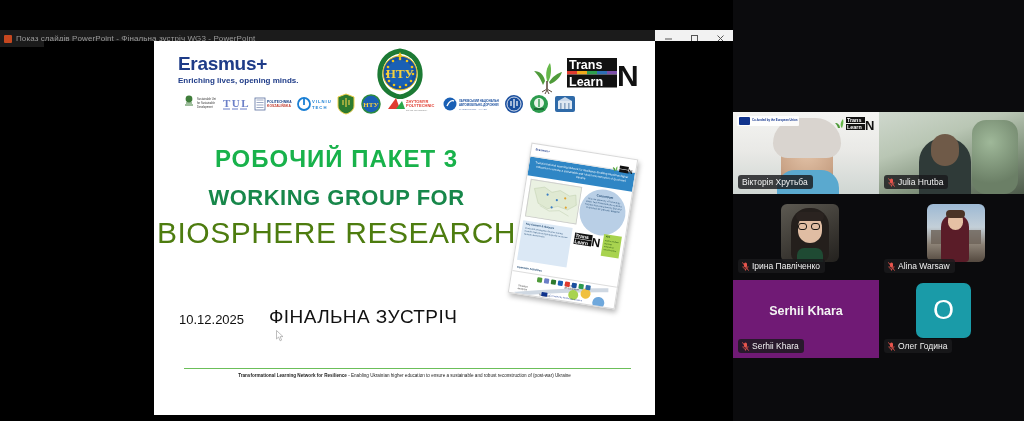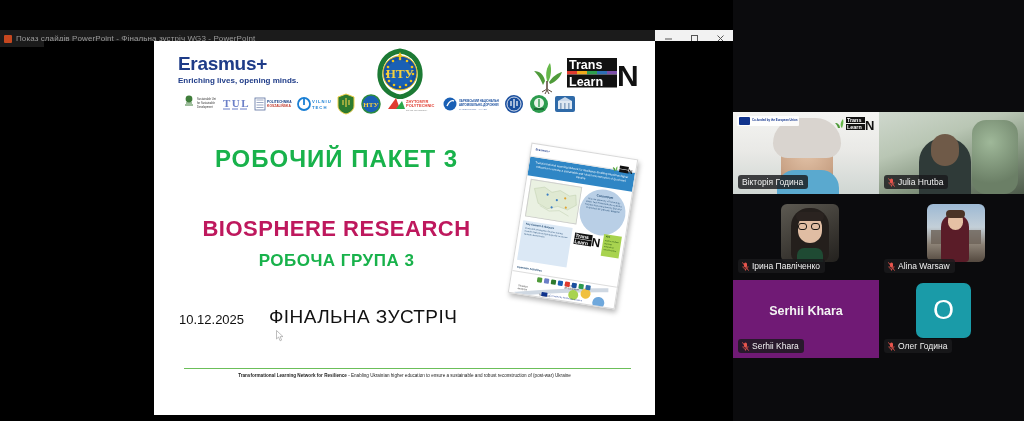--- a/index.html
+++ b/index.html
@@ -52,21 +52,21 @@
   .partners { position: absolute; left: 26px; top: 50px; width: 455px; height: 26px;
               display: flex; align-items: center; gap: 5px; }
   .plogo { height: 22px; display: flex; align-items: center; justify-content: flex-start; flex: 0 0 auto; }
 
   
   .t1 { position: absolute; left: 0; width: 365px; top: 104px; text-align: center;
         color: #18b24b; font-size: 24px; font-weight: bold; letter-spacing: 1px; }
   .t2 { position: absolute; left: 0; width: 365px; top: 144px; text-align: center;
         color: #17874a; font-size: 22px; font-weight: bold; letter-spacing: .5px; }
   .t3 { position: absolute; left: 0; width: 365px; top: 175px; text-align: center;
-        color: #be185d; font-size: 22px; font-weight: bold; letter-spacing: .5px; }
+        color: #4d7c0f; font-size: 30px; font-weight: normal; letter-spacing: .5px; }
   .t4 { position: absolute; left: 0; width: 365px; top: 210px; text-align: center;
         color: #18b24b; font-size: 17px; font-weight: bold; letter-spacing: .5px; }
 
   
   .poster-wrap { position: absolute; left: 357px; top: 105px; width: 135px; height: 165px; }
   .poster {
     position: absolute; left: 8px; top: 4px; width: 108px; height: 152px;
     background: #fff; transform: rotate(9deg);
     box-shadow: 2px 3px 5px rgba(0,0,0,.28); border: 1px solid #d8d8d8; overflow: hidden;
   }
@@ -323,22 +323,22 @@
                 <rect x="4" y="7" width="14" height="8" fill="#dfe8f2"></rect>
                 <path d="M4 7 L11 3 L18 7 Z" fill="#c9d8ea"></path>
                 <rect x="6" y="9" width="1.6" height="6" fill="#8ea7c4"></rect>
                 <rect x="10" y="9" width="1.6" height="6" fill="#8ea7c4"></rect>
                 <rect x="14" y="9" width="1.6" height="6" fill="#8ea7c4"></rect>
               </svg>
             </div>
           </div>
 
           <div class="t1">РОБОЧИЙ  ПАКЕТ  3</div>
+          <div class="t2">WORKING  GROUP  FOR</div>
           <div class="t3">BIOSPHERE RESEARCH</div>
-          <div class="t4">РОБОЧА ГРУПА 3</div>
 
           <div class="poster-wrap">
             <div class="poster">
               <div class="po-head">
                 <div class="po-erasmus">Erasmus+</div>
                 <div class="po-tln">
                   <svg width="20" height="9" viewBox="0 0 20 9">
                     <path d="M2 7 C1 5 0 4 0 3.5 C2 3.5 3 5 3.2 7 Z" fill="#4f9b3a"></path>
                     <path d="M3.5 6.5 C3 4.5 3.5 3 4.5 2 C5 3.5 4.8 5.5 4 7 Z" fill="#66b84a"></path>
                     <rect x="7" y="1" width="9" height="3" fill="#111"></rect>
@@ -466,21 +466,21 @@
             <path d="M3 12 C2 9 1 8 0 7 C3 7 5 9 5 12 Z" fill="#4f9b3a"></path>
             <path d="M6 11 C5 8 6 5 8 3 C9 6 8 9 7 12 Z" fill="#66b84a"></path>
             <rect x="11" y="1" width="19" height="6" fill="#111"></rect>
             <text x="12" y="6" fill="#fff" font-size="5.4" font-weight="bold" font-family="Liberation Sans, sans-serif">Trans</text>
             <rect x="11" y="8" width="19" height="6" fill="#111"></rect>
             <text x="12" y="13" fill="#fff" font-size="5.4" font-weight="bold" font-family="Liberation Sans, sans-serif">Learn</text>
             <text x="30" y="13.5" fill="#111" font-size="13" font-weight="bold" font-family="Liberation Sans, sans-serif">N</text>
           </svg>
         </div>
         <div class="namebadge">
-          <span>Вікторія Година</span>
+          <span>Вікторія Хрутьба</span>
         </div>
       </div>
 
       <div class="tile" style="width:145px;height:82px;">
         <div style="position:absolute;inset:0;background:linear-gradient(160deg,#cfd8cd 0%,#b9c6b4 35%,#7e8f79 70%,#4d5a4a 100%);"></div>
         <div style="position:absolute;right:6px;top:8px;width:46px;height:74px;background:radial-gradient(circle at 40% 30%,#9fb899 0%,#6b7f66 70%);border-radius:14px;"></div>
         <div style="position:absolute;left:40px;top:26px;width:52px;height:56px;border-radius:24px 24px 0 0;background:#2f3a38;"></div>
         <div style="position:absolute;left:52px;top:22px;width:28px;height:32px;border-radius:14px;background:#6f5a48;"></div>
         <div class="namebadge">
           <span class="mute-icon">

